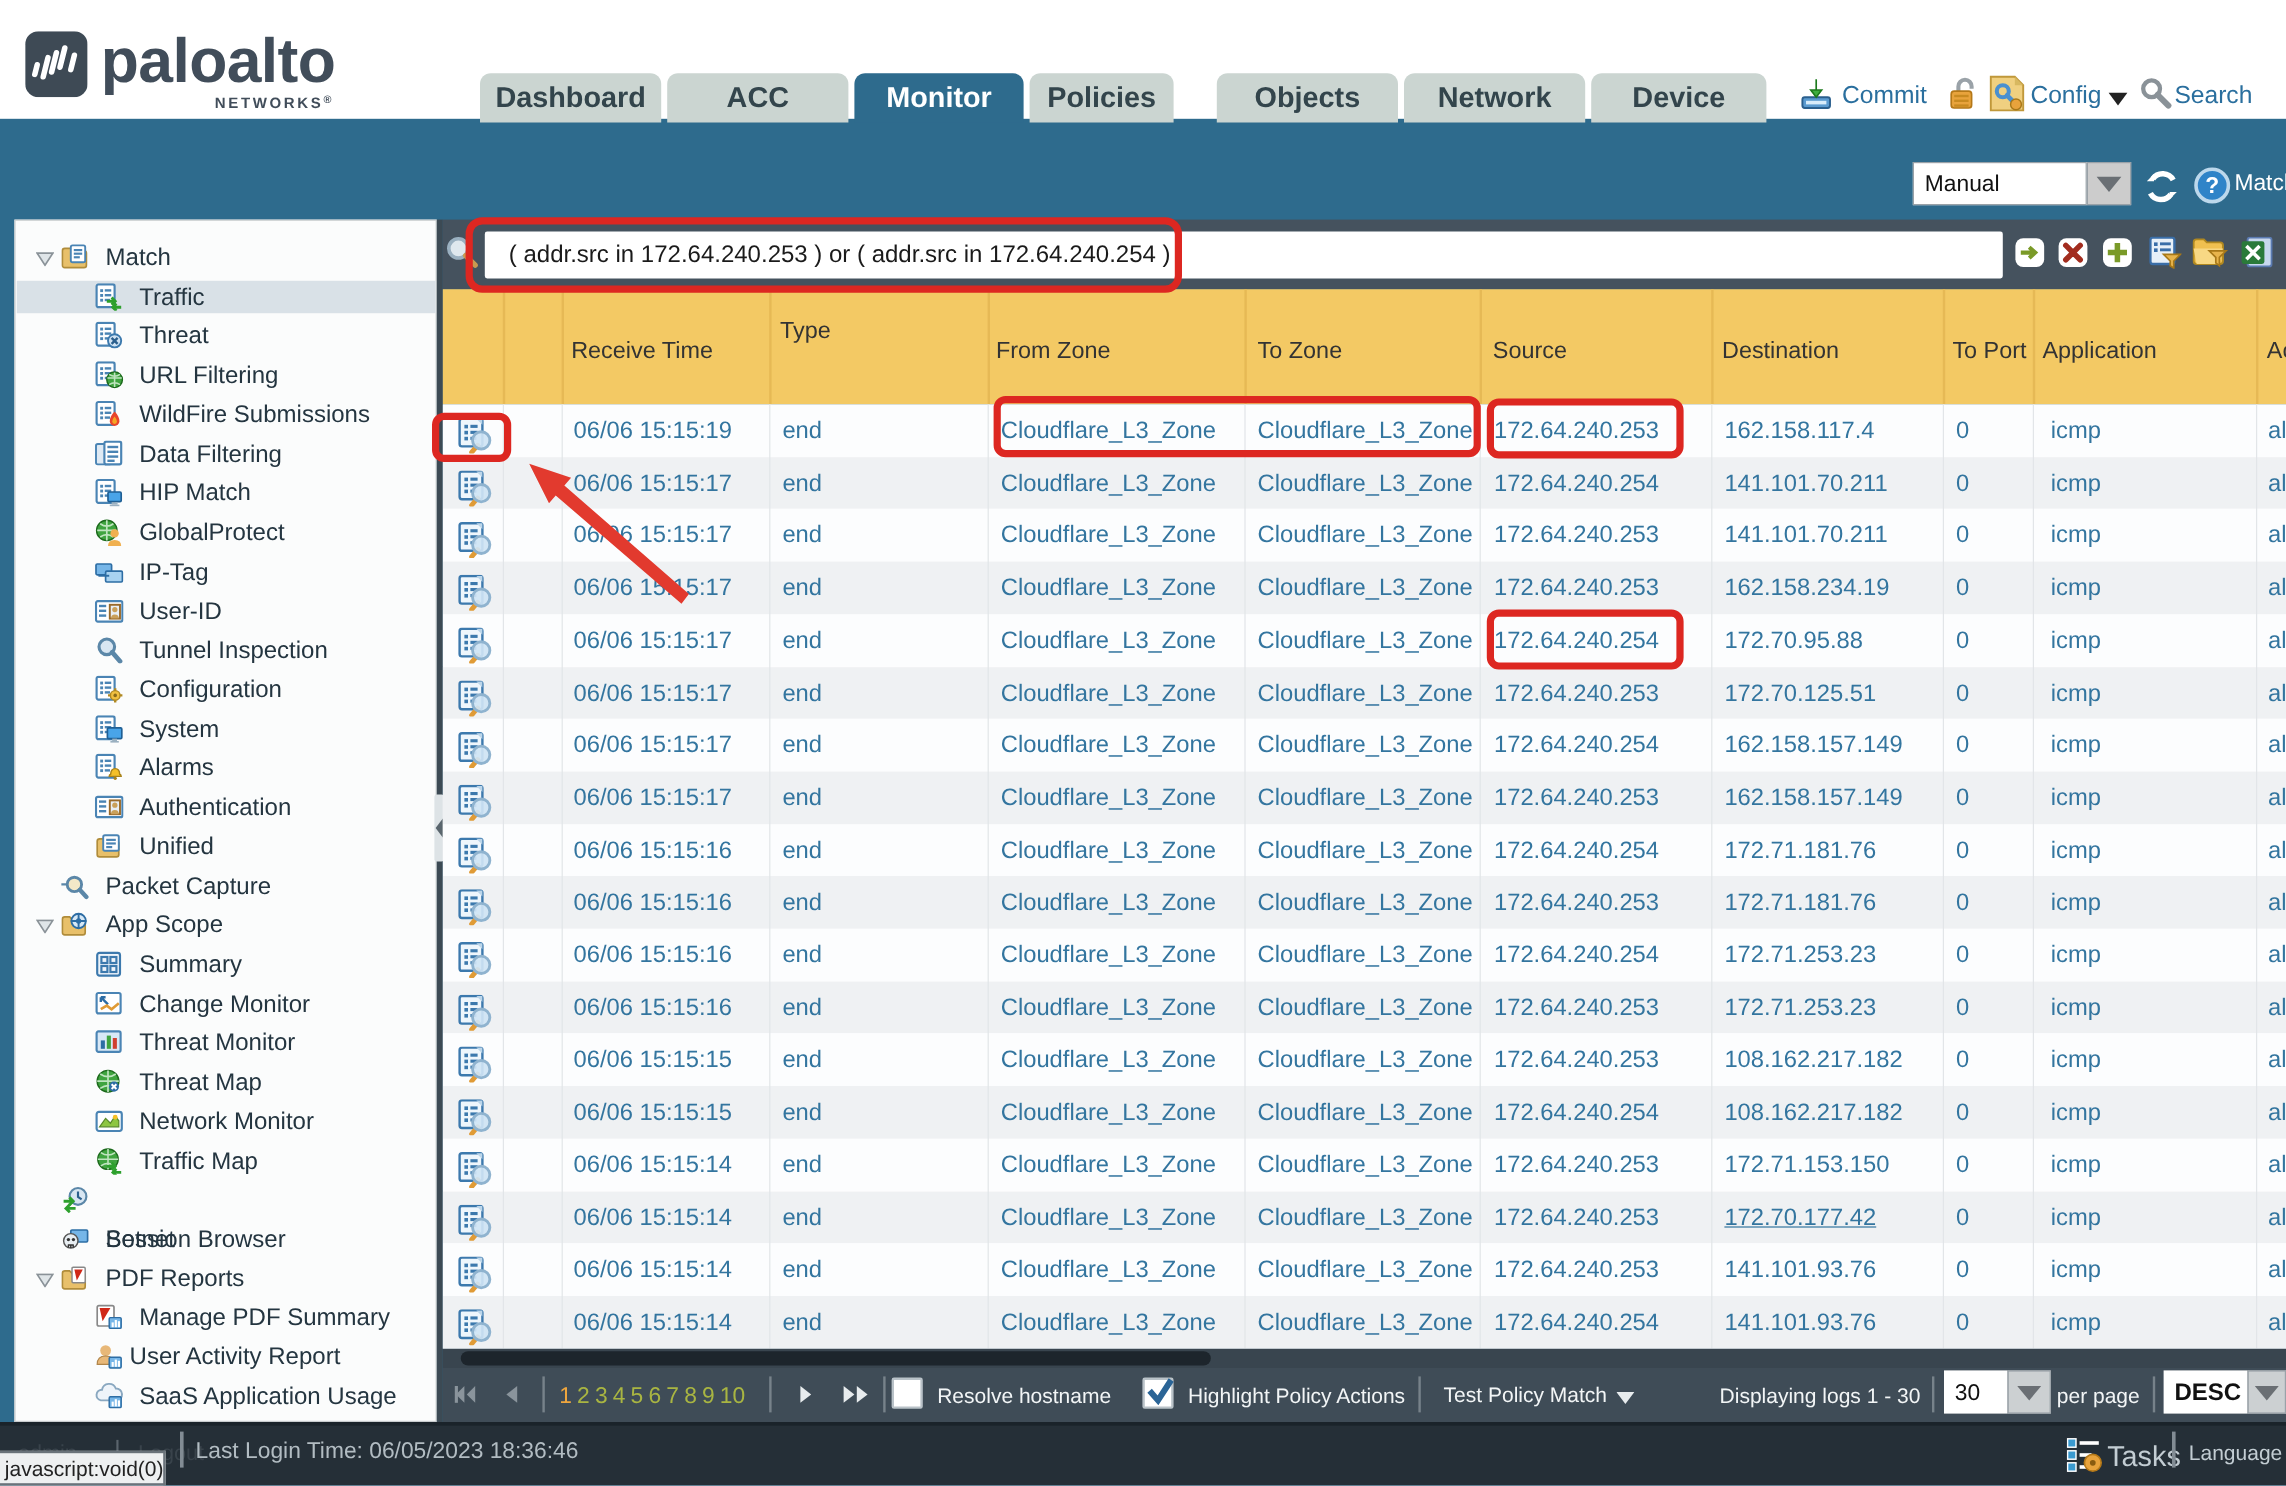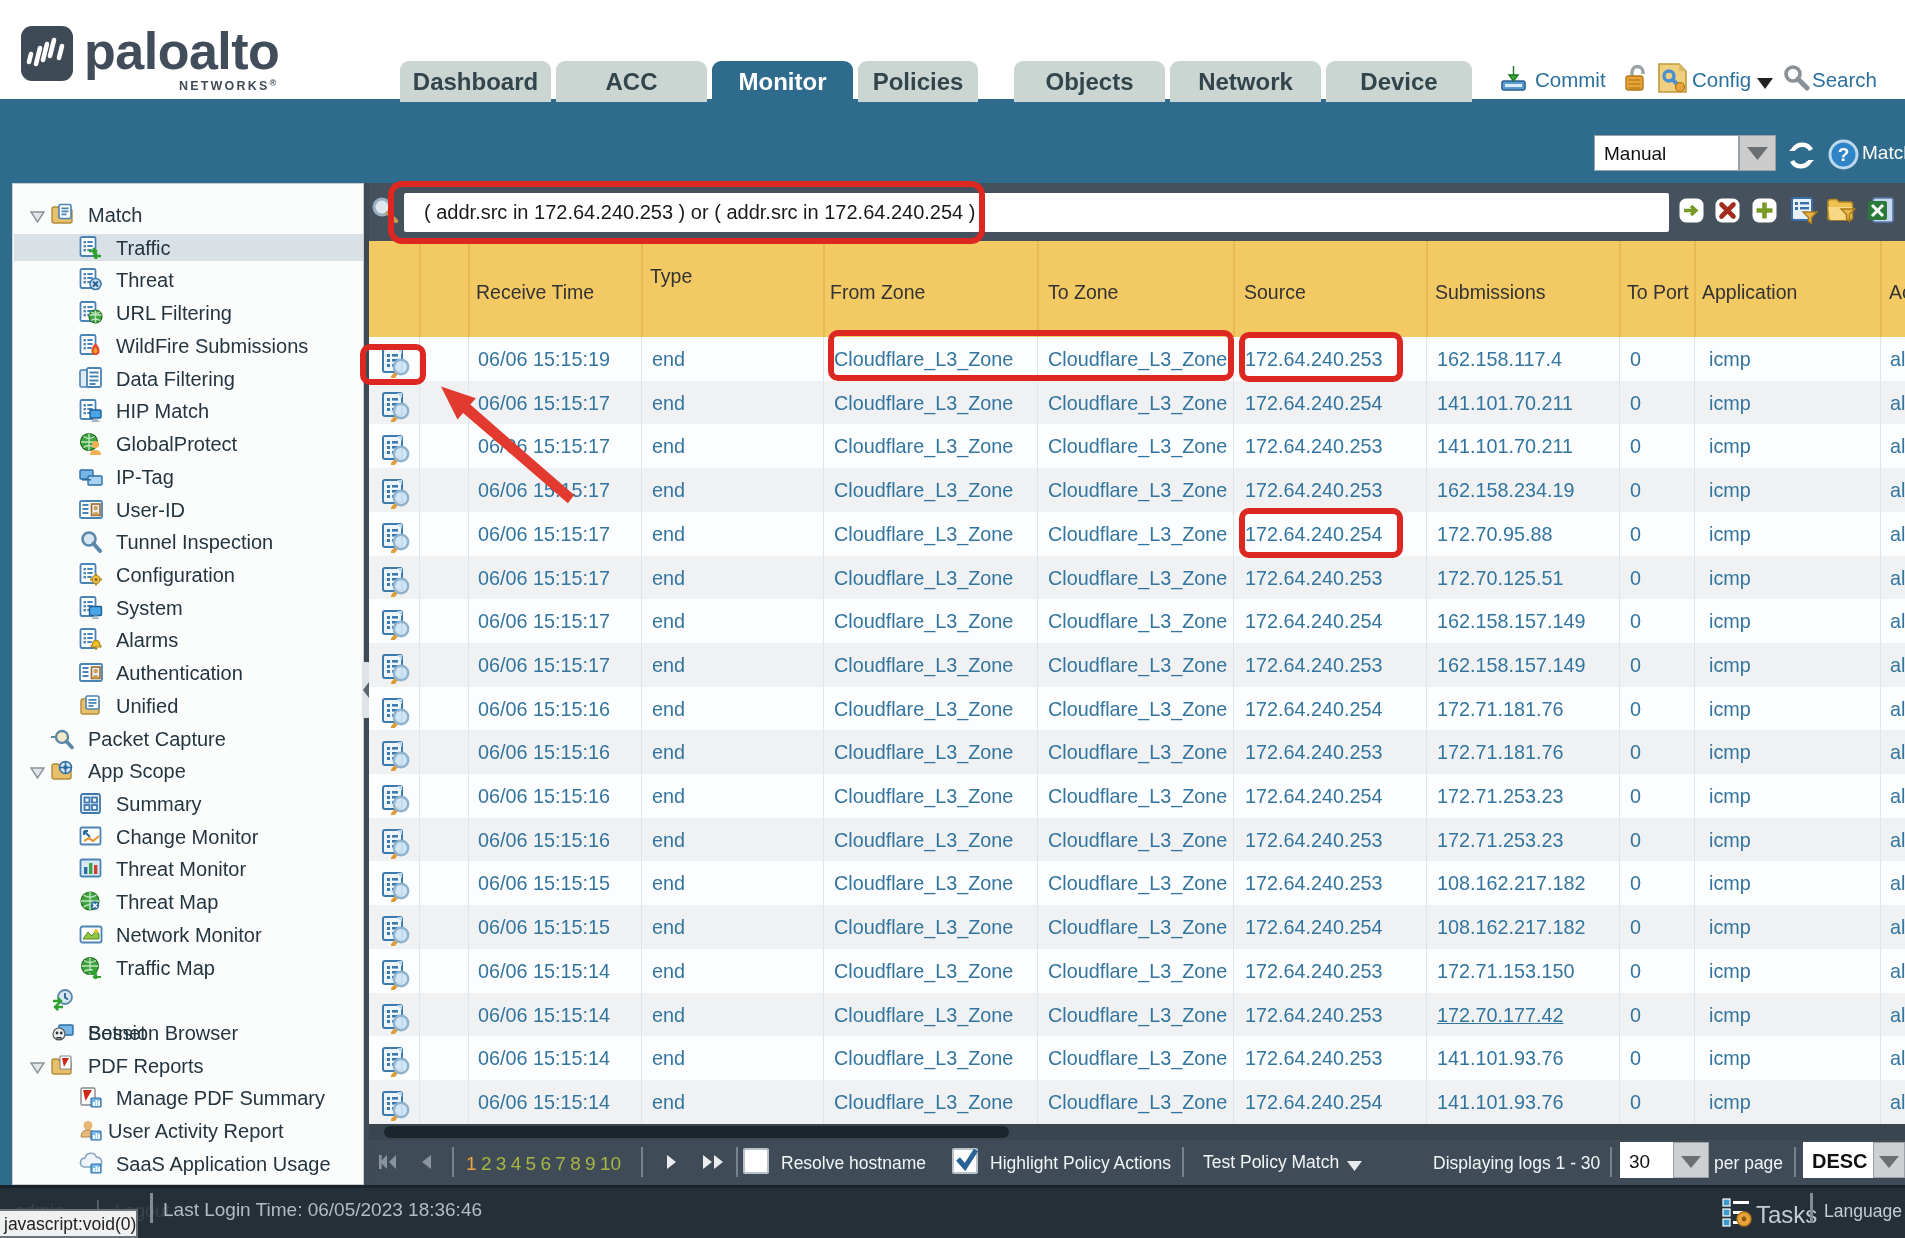--- a/index.html
+++ b/index.html
@@ -402,21 +402,21 @@
       <rect x="6" y="1" width="20" height="24" rx="2" fill="#c8d8ee" stroke="#5a7ab0" stroke-width="1.6"></rect>
       <rect x="1" y="4" width="19" height="19" rx="2" fill="#2a7a3a"></rect>
       <path d="M5 8 l11 11 M16 8 L5 19" stroke="#fff" stroke-width="3"></path>
     </svg></div>
 <div class="abs" style="left:369px;top:241px;width:1536px;height:96px;background:#f3c964"></div>
 <div class="hcell" style="left:476px;top:281px">Receive Time</div>
 <div class="hcell" style="left:650px;top:265px">Type</div>
 <div class="hcell" style="left:830px;top:281px">From Zone</div>
 <div class="hcell" style="left:1048px;top:281px">To Zone</div>
 <div class="hcell" style="left:1244px;top:281px">Source</div>
-<div class="hcell" style="left:1435px;top:281px">Submissions</div>
+<div class="hcell" style="left:1435px;top:281px">Destination</div>
 <div class="hcell" style="left:1627px;top:281px">To Port</div>
 <div class="hcell" style="left:1702px;top:281px">Application</div>
 <div class="hcell" style="left:1889px;top:281px">Action</div>
 <div class="abs" style="left:419px;top:241px;width:2px;height:96px;background:#e6b955"></div>
 <div class="abs" style="left:468px;top:241px;width:2px;height:96px;background:#e6b955"></div>
 <div class="abs" style="left:641px;top:241px;width:2px;height:96px;background:#e6b955"></div>
 <div class="abs" style="left:823px;top:241px;width:2px;height:96px;background:#e6b955"></div>
 <div class="abs" style="left:1037px;top:241px;width:2px;height:96px;background:#e6b955"></div>
 <div class="abs" style="left:1233px;top:241px;width:2px;height:96px;background:#e6b955"></div>
 <div class="abs" style="left:1426px;top:241px;width:2px;height:96px;background:#e6b955"></div>

